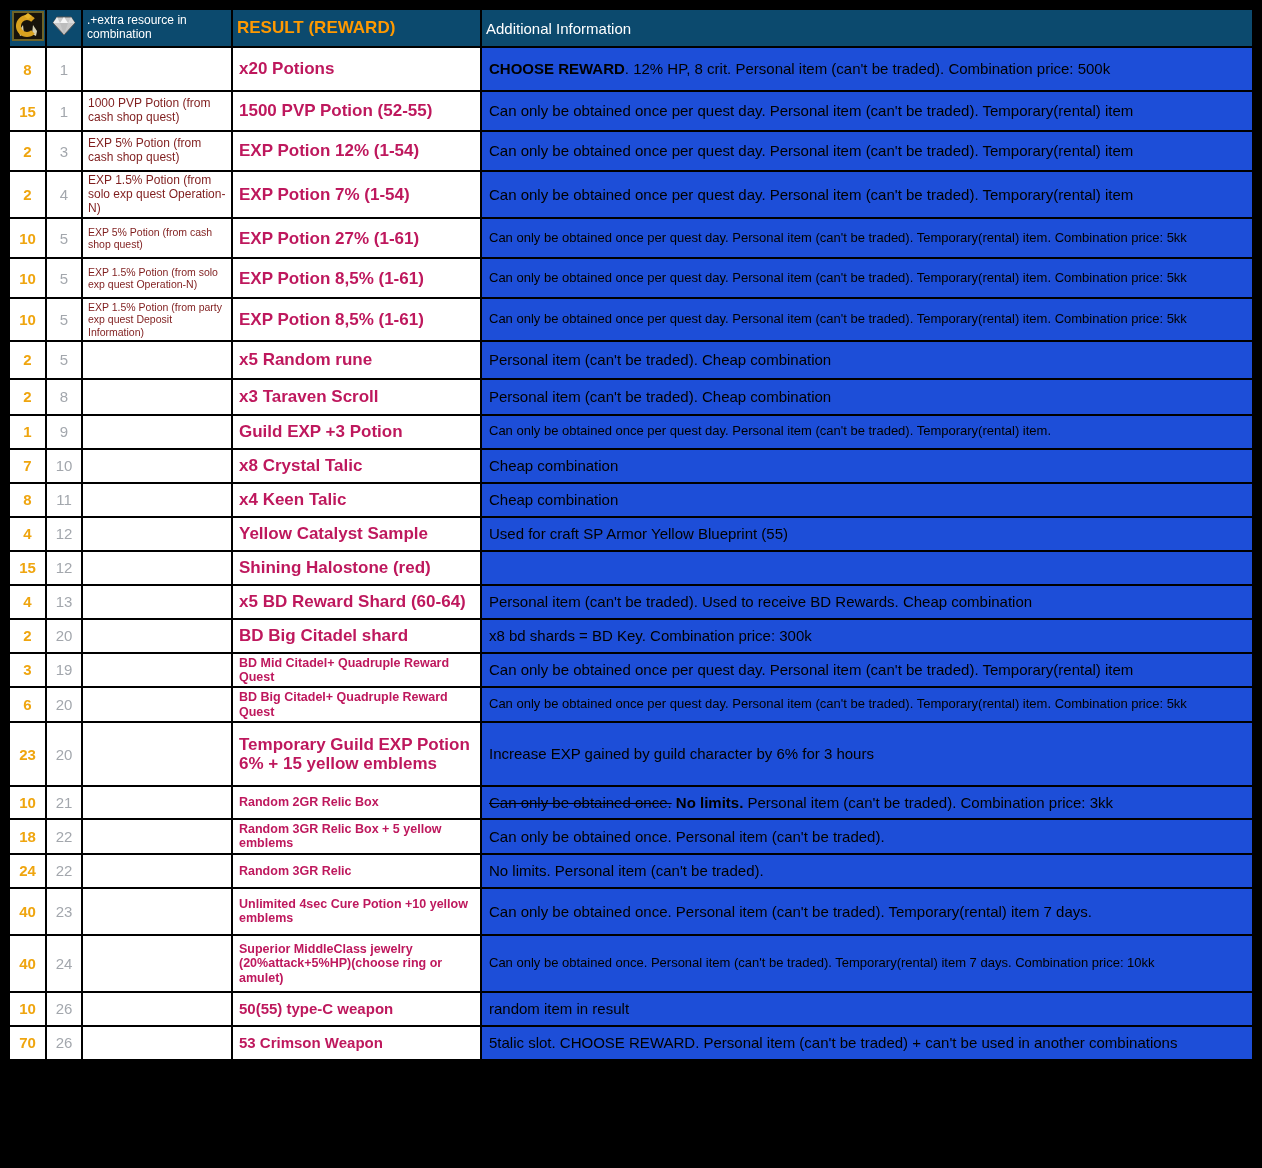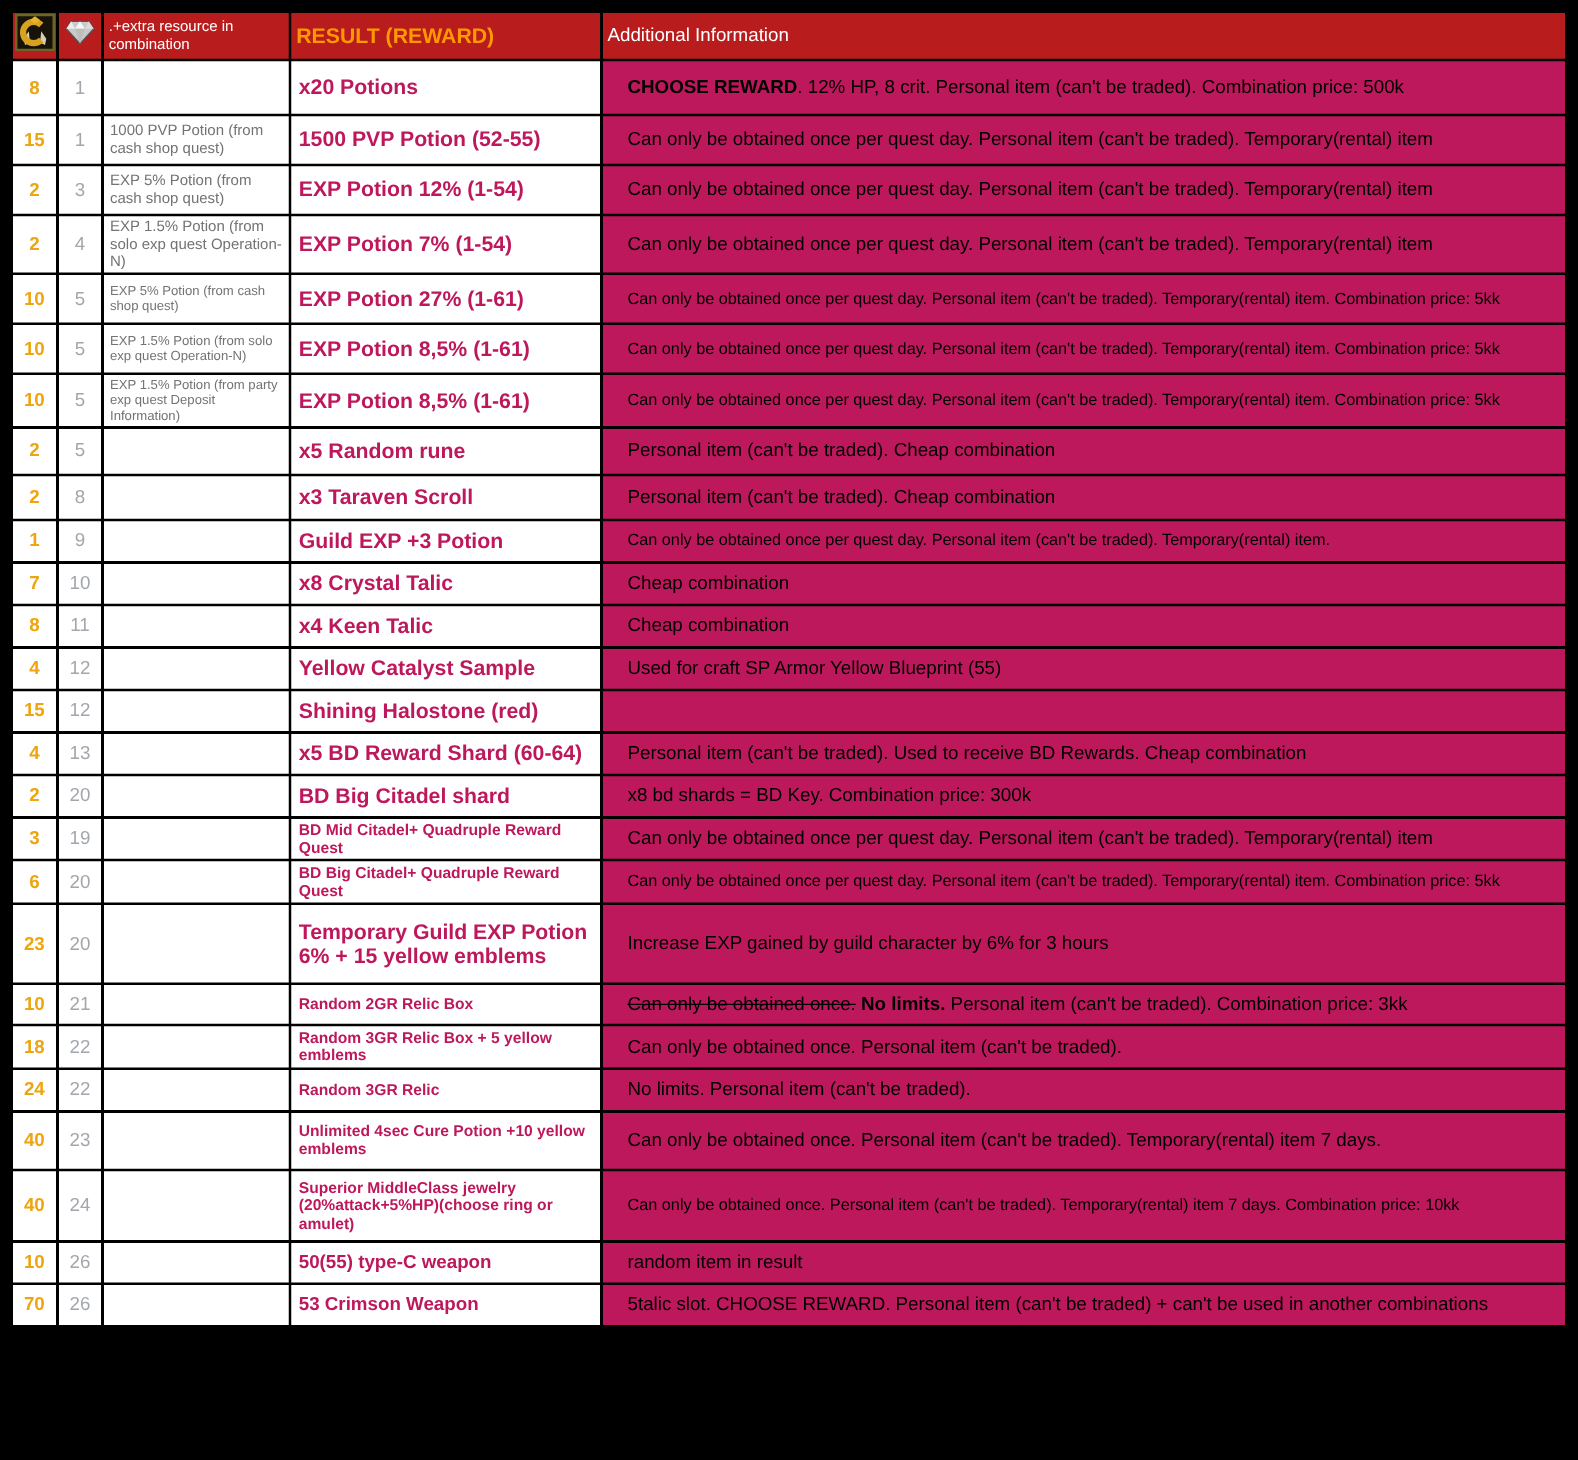--- a/index.html
+++ b/index.html
@@ -1,35 +1,35 @@
 <!DOCTYPE html>
 <html><head>
 <meta charset="utf-8">
 <style>
   html,body{margin:0;padding:0;background:#000;width:1262px;height:1168px;overflow:hidden;
     font-family:"Liberation Sans",sans-serif;}
   .page{padding:8px;}
   table{width:1246px;border-collapse:collapse;table-layout:fixed;}
   th,td{border:2px solid #000;box-sizing:border-box;vertical-align:middle;overflow:hidden;}
   thead tr{height:35px;}
-  thead th{background:#b91c1c;color:#fff;text-align:left;font-weight:normal;padding:2px 4px;}
+  thead th{background:#0c4a6e;color:#fff;text-align:left;font-weight:normal;padding:2px 4px;}
   th.icon-h{text-align:center;padding:1px;}
   th.extra-h{font-size:12px;line-height:1.15;}
   th.result-h{color:#ff9900;font-weight:bold;font-size:17px;}
   th.info-h{font-size:15px;}
   td{background:#fff;color:#000;}
   td.qty{color:#efa50f;font-weight:bold;text-align:center;font-size:15px;}
   td.num{color:#a3a7ad;text-align:center;font-size:15px;}
-  td.extra{font-size:12px;line-height:1.15;padding:2px 5px;color:#737373;}
+  td.extra{font-size:12px;line-height:1.15;padding:2px 5px;color:#7f1d1d;}
   td.extra.extra-sm{font-size:10.5px;}
   td.result{color:#be185d;font-weight:bold;padding:2px 6px;line-height:1.15;}
   td.result.res-lg{font-size:17px;}
   td.result.res-md{font-size:15px;}
   td.result.res-sm{font-size:12.5px;margin-left:25px;}
-  td.info{background:#be185d;font-size:15px;padding:2px 20px;line-height:1.15;}
+  td.info{background:#1d4ed8;font-size:15px;padding:2px 7px;line-height:1.15;}
   td.info.info-sm{font-size:13px;}
   .b{font-weight:bold;}
   .strike{text-decoration:line-through;margin-top:12px;}
 </style>
 </head>
 <body>
 
 <div class="page">
   <table>
     <colgroup>

